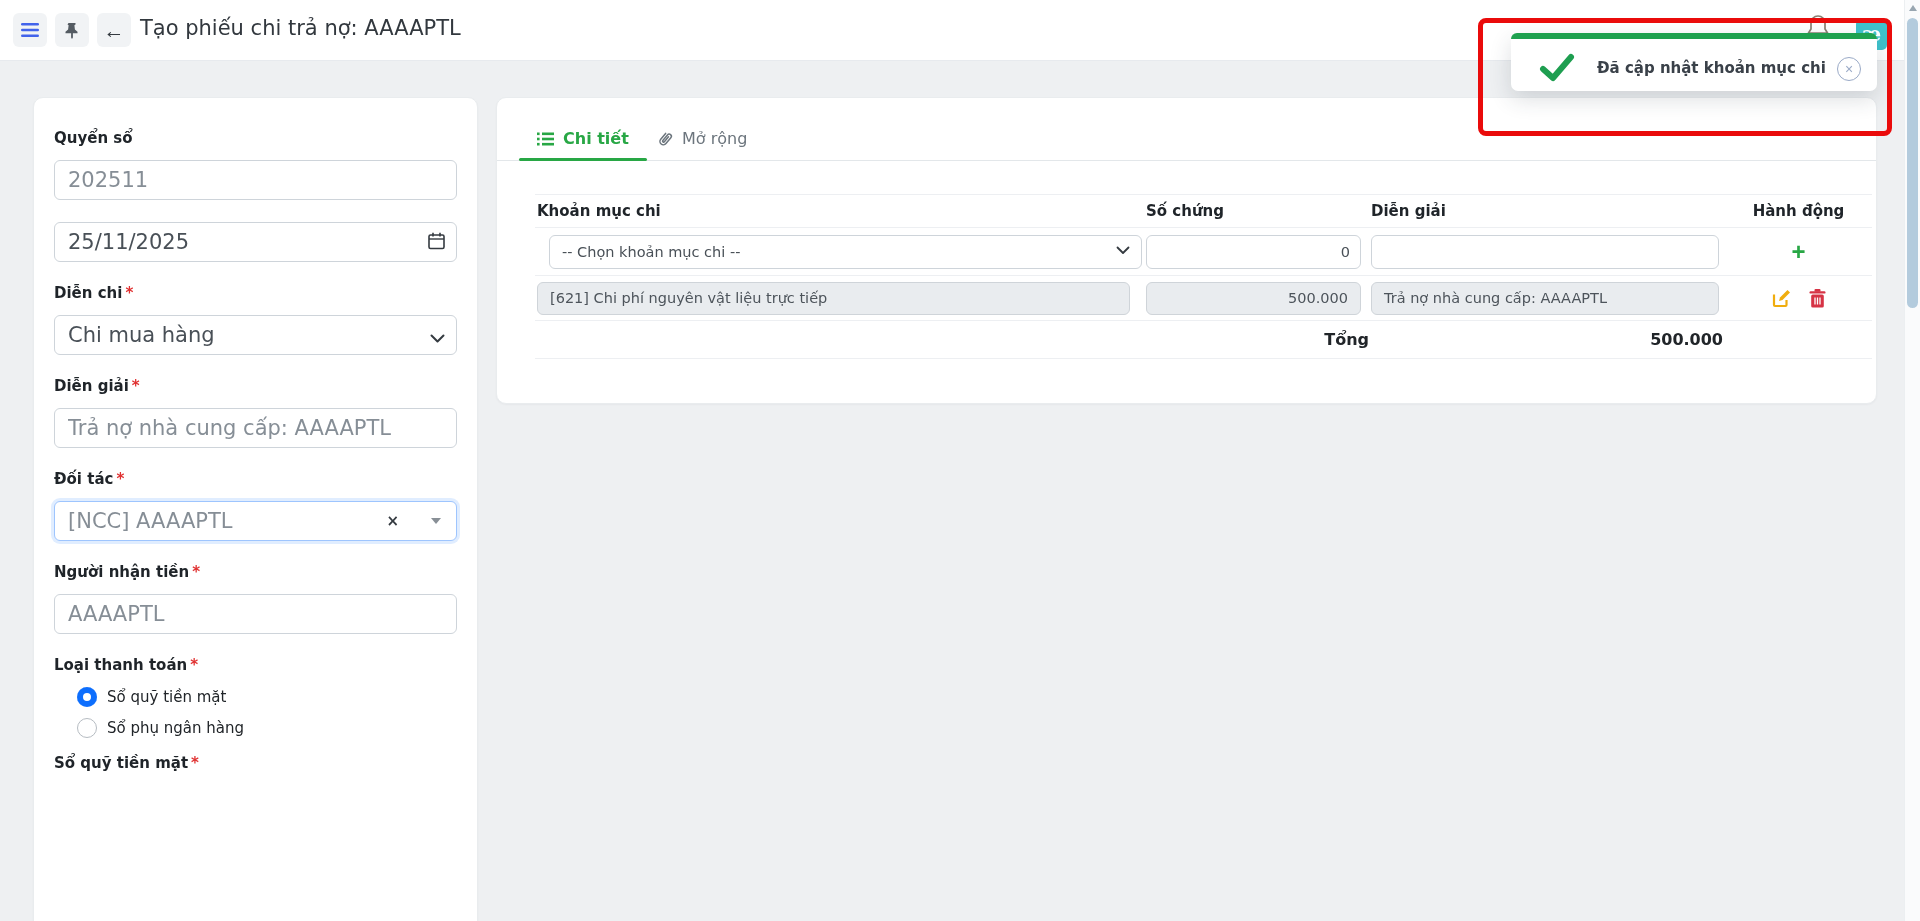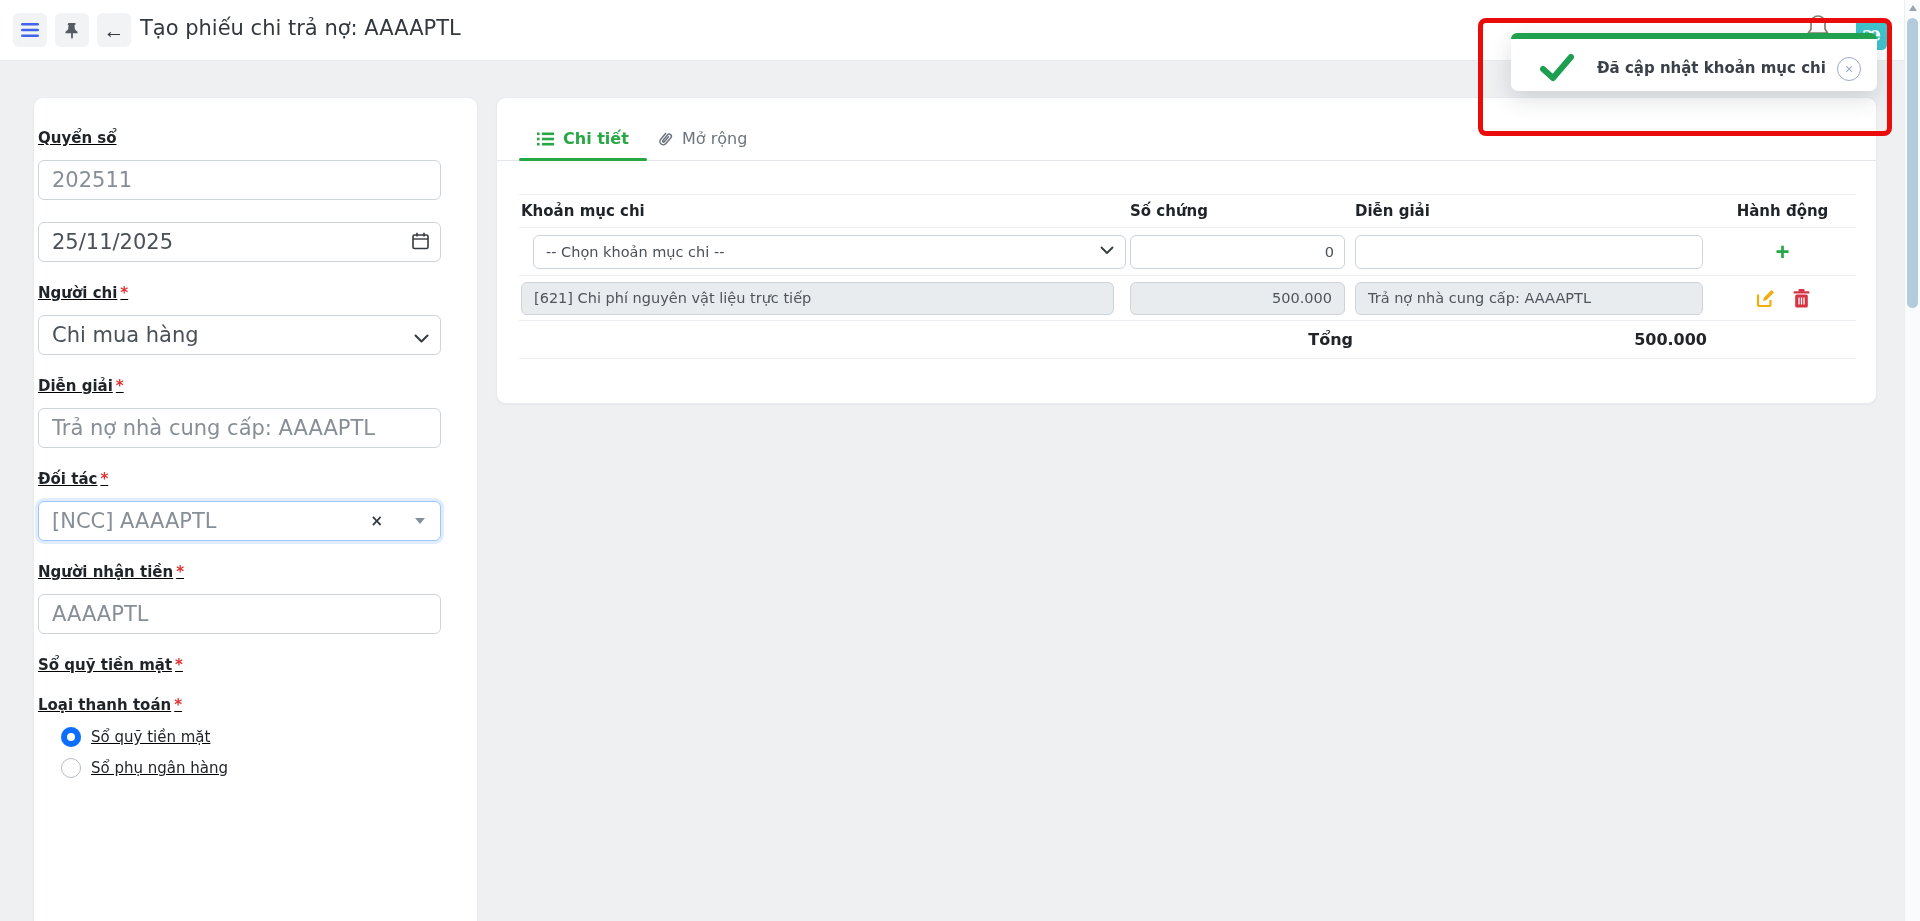--- a/index.html
+++ b/index.html
@@ -32,21 +32,21 @@
     border:1.5px solid #9aaac7; color:#9aaac7; font-size:14px; text-align:center; line-height:21px;
     cursor:pointer; background:#fff; }
 
   
   .card { position:absolute; background:#fff; border:1px solid #e9ecee; border-radius:10px;
     box-shadow:0 1px 2px rgba(20,30,40,.04); }
   .form-card { left:33px; top:97px; width:445px; height:860px; }
   .main-card { left:496px; top:97px; width:1381px; height:307px; }
 
   
-  .form-inner { position:absolute; left:4px; top:31px; width:403px;text-decoration:underline; }
+  .form-inner { position:absolute; left:20px; top:31px; width:403px; }
   .fgroup { margin-bottom:22px; }
   .flabel { font-size:15px; font-weight:700; color:#1f2429; margin-bottom:13px; }
   .req { color:#e03131; margin-left:3px; font-weight:700; }
   .tinput { width:403px; height:40px; border:1px solid #ced4da; border-radius:6px; background:#fff;
     font-family:inherit; font-size:21px; padding:0 13px; color:#495057; outline:none; }
   .tinput.grayval { color:#868e96; }
   .fwrap { position:relative; width:403px; }
   .fico { position:absolute; right:12px; top:10px; pointer-events:none; }
   .sel2 { border-color:#9ec5fe; box-shadow:0 0 0 3px rgba(49,132,253,.15); }
   .sel2-x { position:absolute; right:58px; top:10px; font-size:15px; font-weight:700; color:#343a40;
@@ -63,21 +63,21 @@
   
   .tabbar { position:absolute; left:0; top:0; width:100%; height:63px; border-bottom:1px solid #e3e7ea; }
   .tab { position:absolute; top:18px; height:45px; display:flex; align-items:center; gap:9px;
     font-size:16px; cursor:pointer; }
   .tab-detail { left:34px; padding:0 6px; color:#28a745; font-weight:600; }
   .tab-detail::after { content:""; position:absolute; left:-12px; right:-12px; bottom:0; height:3px;
     background:#28a745; border-radius:3px; }
   .tab-more { left:160px; color:#6c757d; }
 
   
-  .dtable { position:absolute; left:22px; top:96px; width:1337px; font-size:15px; }
+  .dtable { position:absolute; left:38px; top:96px; width:1337px; font-size:15px; }
   .trow { display:grid; grid-template-columns:609px 225px 354px 149px; align-items:center;
     border-bottom:1px solid #edeff2; }
   .trow.head { border-top:1px solid #edeff2; height:34px; font-weight:700; color:#1f2429; }
   .trow.inputs { height:48px; } .trow.dat { height:45px; } .trow.total { height:38px; font-weight:700; font-size:16px; color:#212529; }
   .c-right { text-align:right; } .c-center { text-align:center; }
   .cell { padding-left:2px; }
   .selbox { position:relative; width:593px; height:34px; border:1px solid #ced4da; border-radius:6px;
     background:#fff; color:#495057; font-size:14.5px; line-height:32px; padding:0 34px 0 12px; cursor:pointer;margin-left:12px; }
   .selbox svg { position:absolute; right:11px; top:10px; }
   .numin { width:215px; height:34px; border:1px solid #ced4da; border-radius:6px; font-family:inherit;
@@ -158,21 +158,21 @@
             <rect x="1" y="3" width="15" height="13.5" rx="1.5" fill="none" stroke="#343a40" stroke-width="1.6"></rect>
             <line x1="5" y1="0.8" x2="5" y2="4.5" stroke="#343a40" stroke-width="1.6"></line>
             <line x1="12" y1="0.8" x2="12" y2="4.5" stroke="#343a40" stroke-width="1.6"></line>
             <line x1="1" y1="7" x2="16" y2="7" stroke="#343a40" stroke-width="1.4"></line>
           </svg>
         </span>
       </div>
     </div>
 
     <div class="fgroup">
-      <div class="flabel"><span>Người chi</span><span class="req">*</span></div>
+      <div class="flabel"><span>Diễn chi</span><span class="req">*</span></div>
       <div class="fwrap">
         <input class="tinput" readonly="" style="cursor: pointer;" value="Chi mua hàng">
         <span class="fico" style="top:14px;">
           <svg width="15" height="10" viewBox="0 0 15 10">
             <path d="M1.5 1.5l6 6 6-6" fill="none" stroke="#343a40" stroke-width="2" stroke-linecap="round" stroke-linejoin="round"></path>
           </svg>
         </span>
       </div>
     </div>
 
@@ -188,34 +188,34 @@
         <span class="sel2-x">×</span>
         <span class="sel2-arrow"></span>
       </div>
     </div>
 
     <div class="fgroup">
       <div class="flabel"><span>Người nhận tiền</span><span class="req">*</span></div>
       <input class="tinput grayval" value="AAAAPTL" style="">
     </div>
 
-    <div class="fgroup">
-      <div class="flabel"><span>Sổ quỹ tiền mặt</span><span class="req">*</span></div>
-    </div>
-
     <div class="fgroup" style="margin-bottom:16px;">
       <div class="flabel"><span>Loại thanh toán</span><span class="req">*</span></div>
       <div class="radio-row">
         <span class="rdot on"></span>
         <span class="rlabel">Sổ quỹ tiền mặt</span>
       </div>
       <div class="radio-row">
         <span class="rdot off"></span>
         <span class="rlabel">Sổ phụ ngân hàng</span>
       </div>
+    </div>
+
+    <div class="fgroup">
+      <div class="flabel"><span>Sổ quỹ tiền mặt</span><span class="req">*</span></div>
     </div>
 
   </div>
 </div>
 
 <div class="card main-card">
   <div class="tabbar">
     <div class="tab tab-detail">
       <svg width="17" height="14" viewBox="0 0 17 14">
         <rect x="0" y="0.5" width="2.6" height="2.6" fill="#28a745"></rect>

